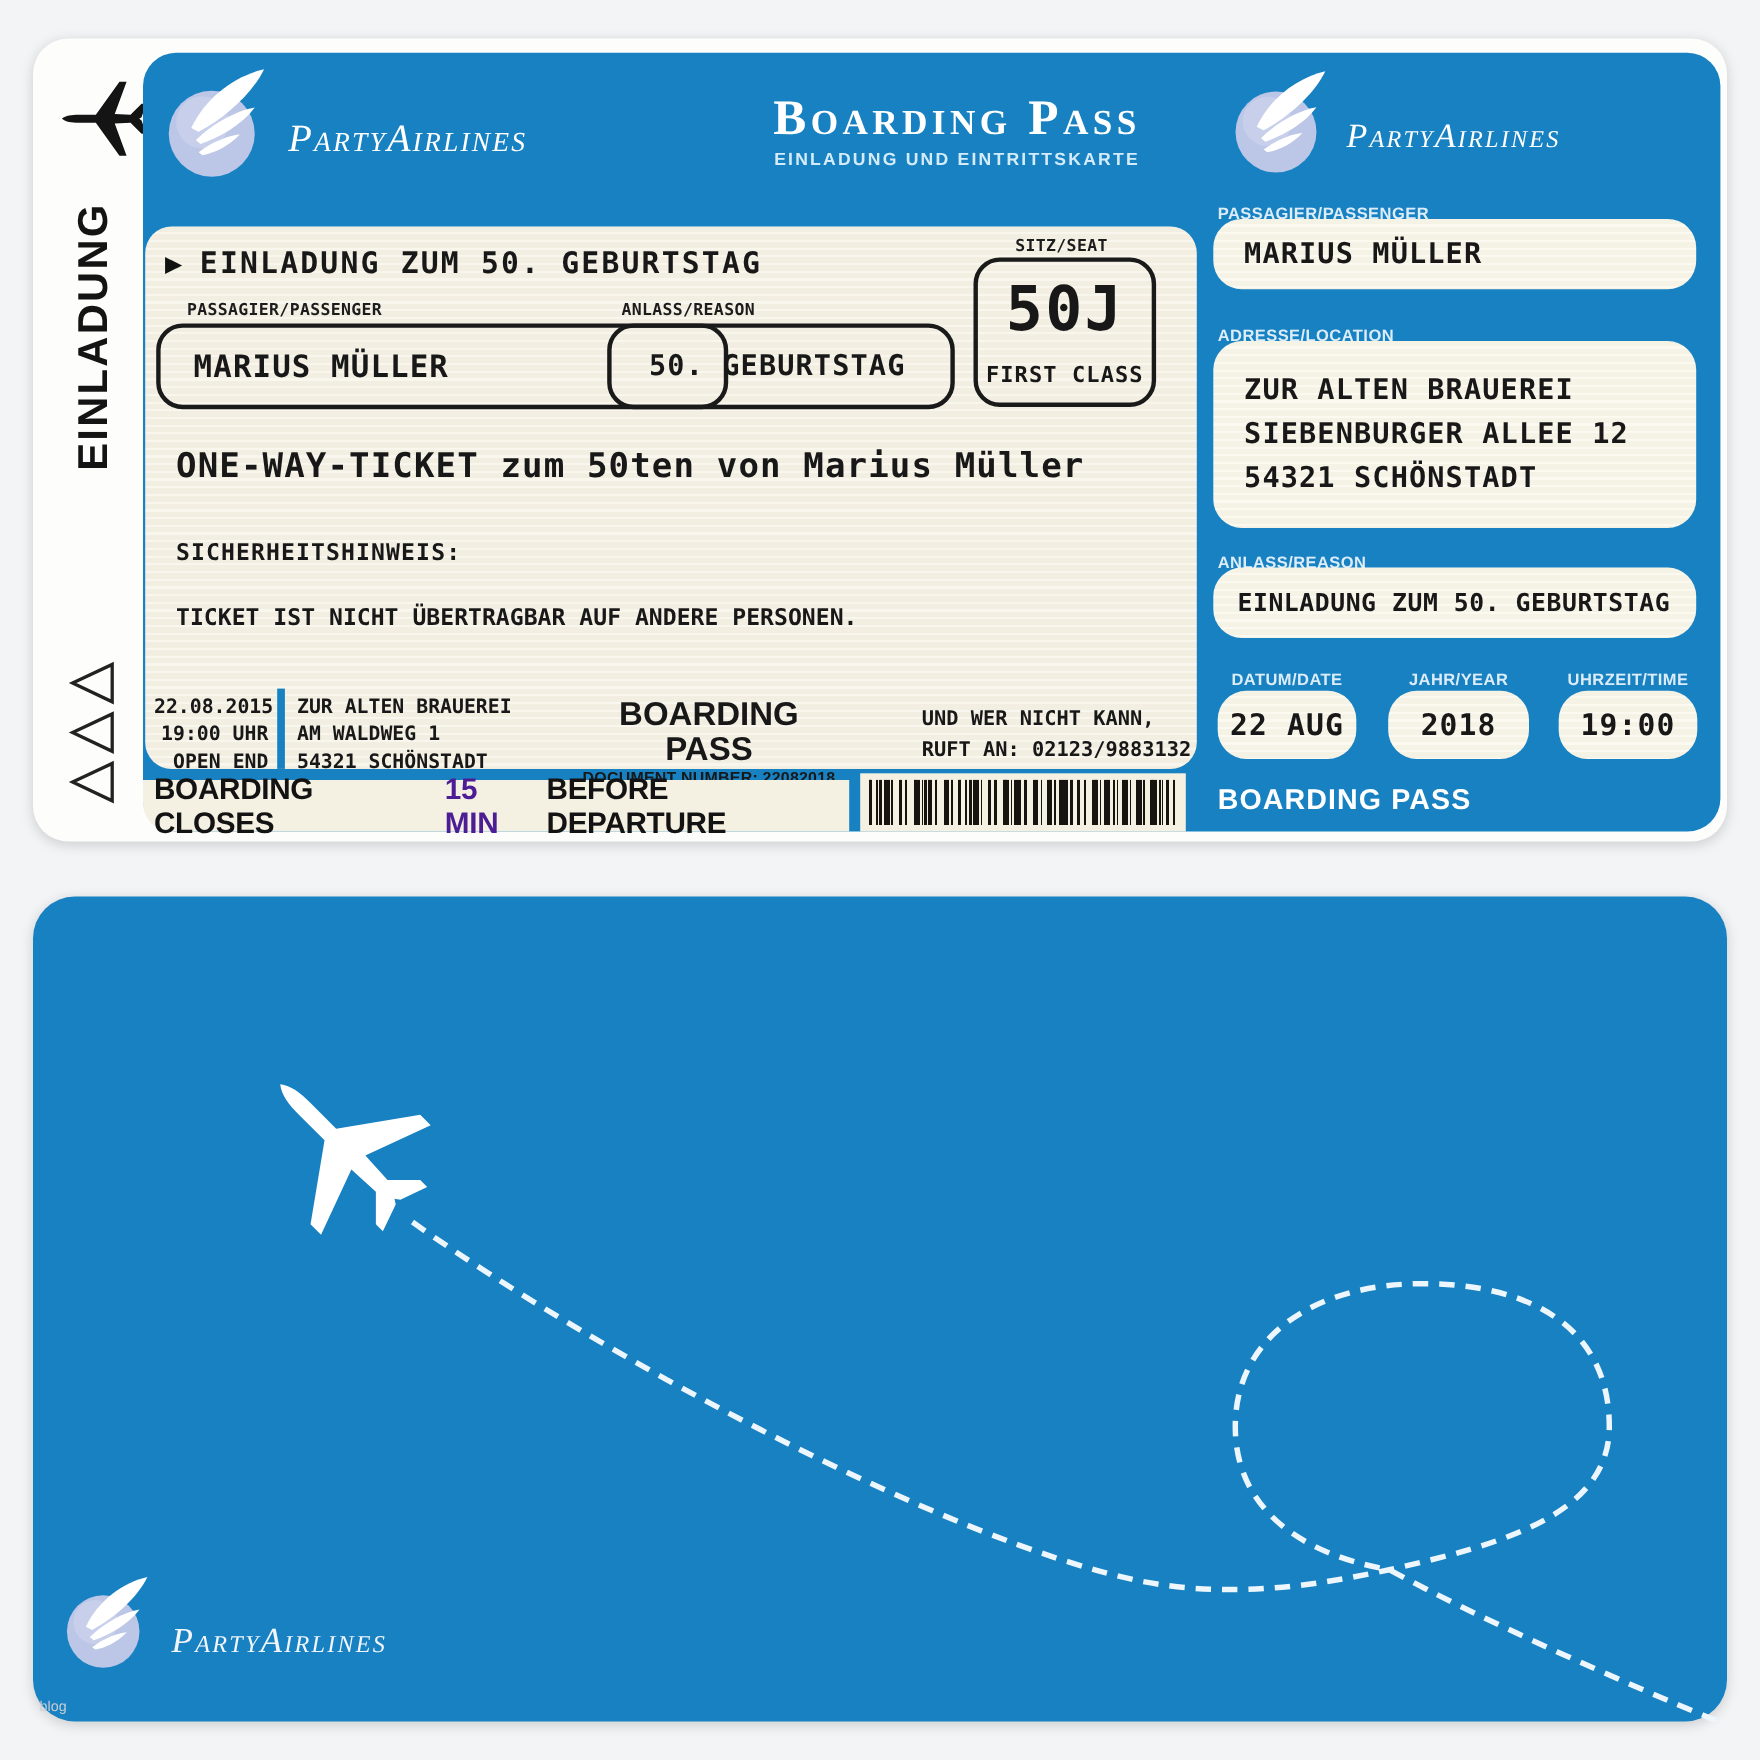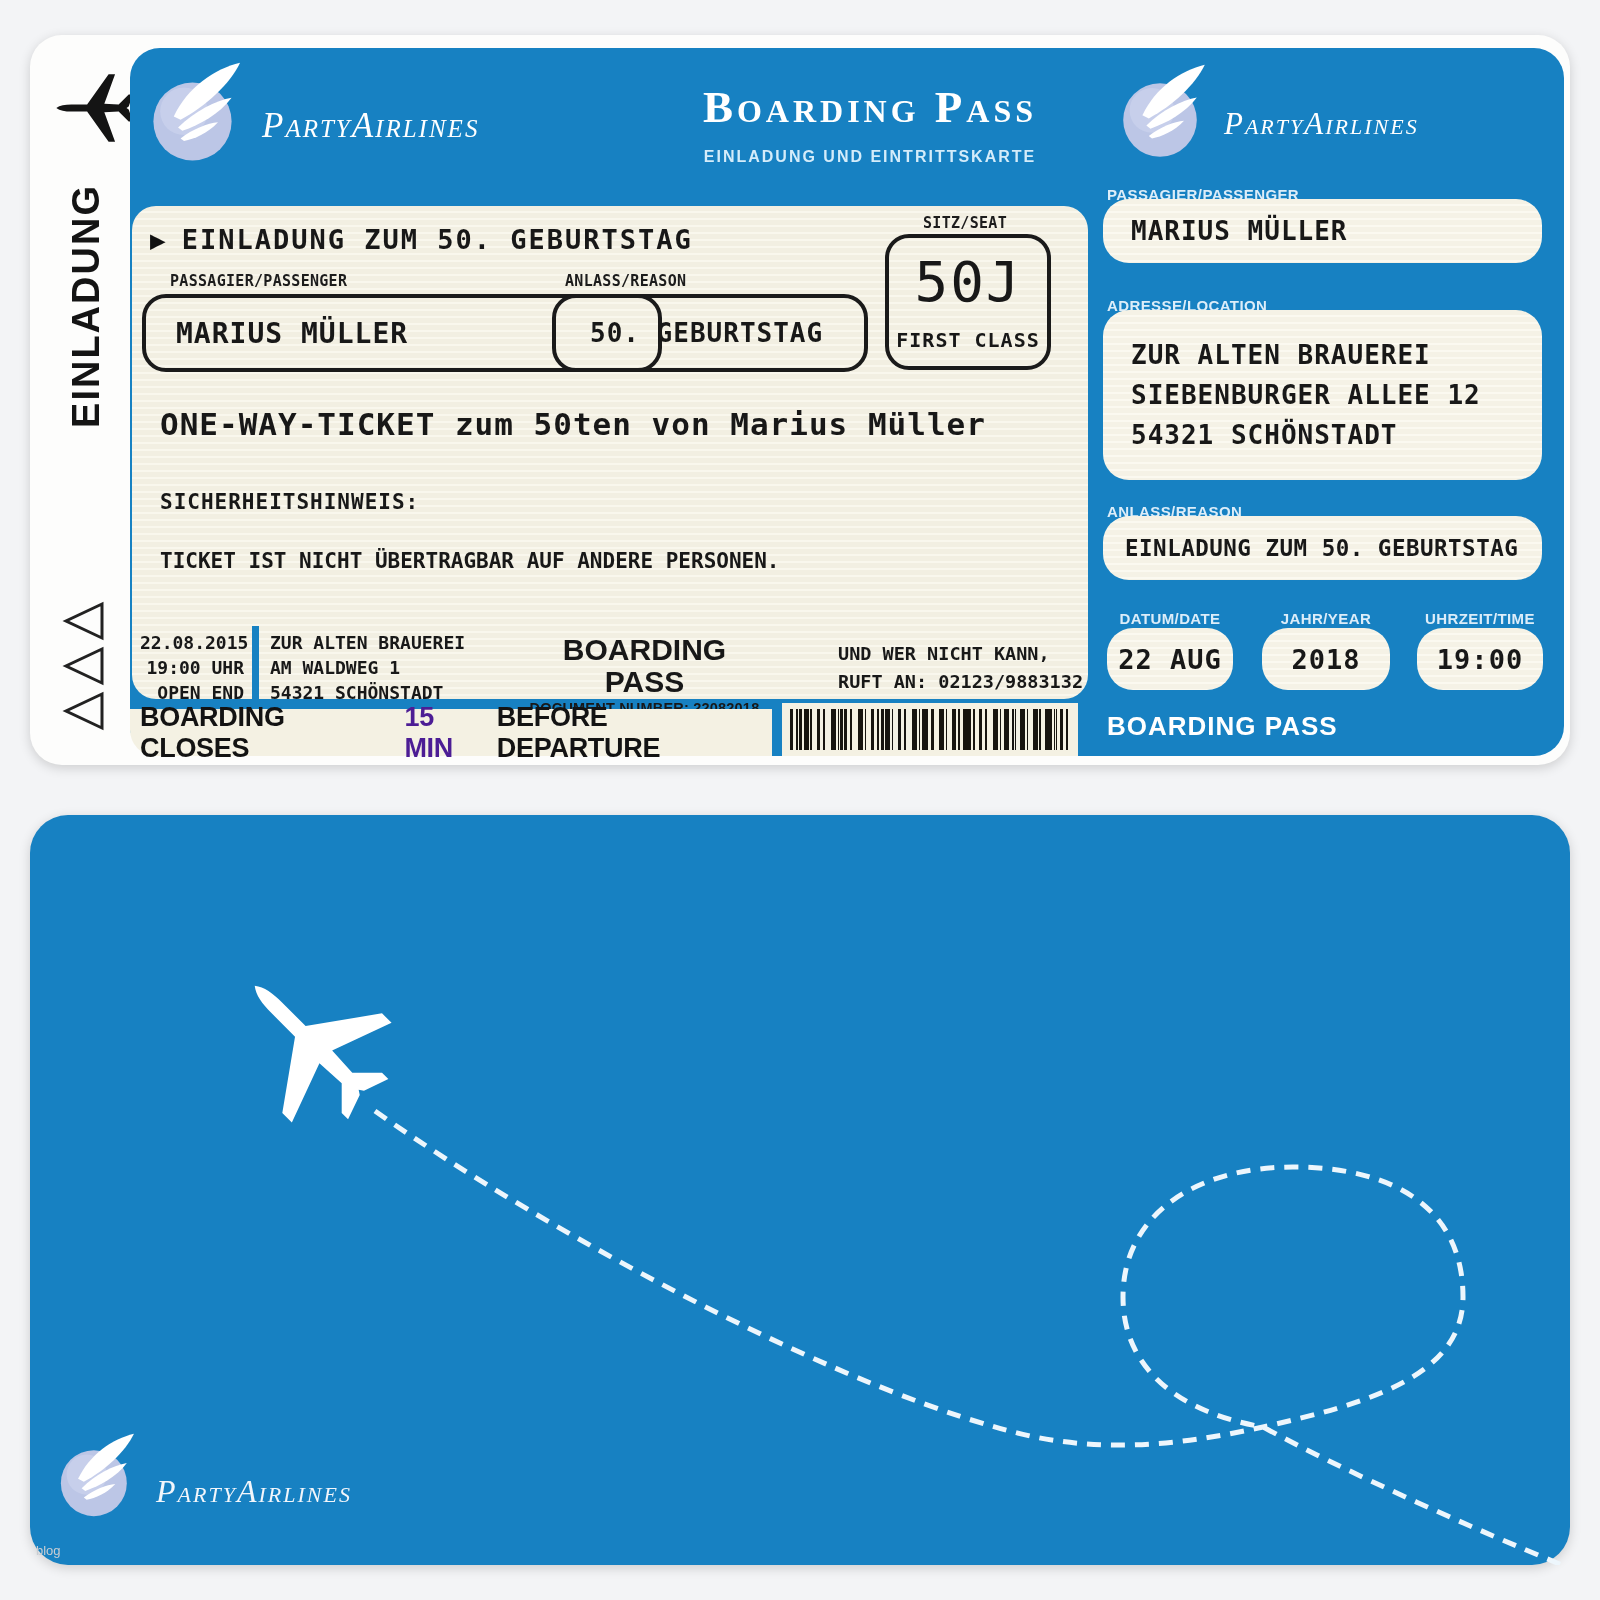--- a/index.html
+++ b/index.html
@@ -35,35 +35,35 @@
     font-family:"Liberation Serif",serif;font-style:italic;font-variant:small-caps;
     color:#fff;letter-spacing:2px;
   }
   .logo-main{left:20px;top:14px}
   .logo-main .wordmark{font-size:35px;margin-left:10px;padding-top:26px}
   .title-block{position:absolute;left:540px;top:34px;width:400px;text-align:center;color:#fff}
   .bp-title{
     font-family:"Liberation Serif",serif;font-variant:small-caps;
     font-size:45px;font-weight:600;letter-spacing:4px;line-height:50px;
   }
-  .bp-subtitle{font-size:16px;font-weight:700;letter-spacing:2px;color:#d4ecfa;margin-top:16px}
+  .bp-subtitle{font-size:16px;font-weight:700;letter-spacing:2px;color:#d4ecfa;margin-top:5px}
 
   
   .panel{
     position:absolute;left:2px;top:158px;width:956px;height:493px;border-radius:24px;
     background:repeating-linear-gradient(180deg,#f2efe2 0px,#f2efe2 5px,#f9f7ed 5px,#f9f7ed 7px);
   }
   .headline{position:absolute;left:18px;top:18px;display:flex;align-items:center;gap:16px}
   .headline .marker{font-size:26px;line-height:26px;color:#111}
   .headline .htext{font-weight:800;font-size:27px;letter-spacing:2px}
   .flabel{position:absolute;font-size:15px;font-weight:700;letter-spacing:.3px;color:#1c1c1c}
   .obox{position:absolute;border:4px solid #1a1a1a;border-radius:24px;display:flex;align-items:center}
   .obox .val{font-weight:800;letter-spacing:1px}
   .seat-box{flex-direction:column;justify-content:center;text-align:center}
-  .seat-val{font-size:56px;font-weight:400;letter-spacing:2px;line-height:60px}
+  .seat-val{font-size:56px;font-weight:700;letter-spacing:2px;line-height:60px}
   .seat-class{font-size:20px;font-weight:700;letter-spacing:1px;margin-top:16px}
   .ticket-line{position:absolute;left:28px;top:200px;font-weight:800;font-size:31px;letter-spacing:1px}
   .sec-title{position:absolute;left:28px;top:284px;font-weight:700;font-size:21px;letter-spacing:1px}
   .sec-line1{position:absolute;left:28px;top:315px;font-weight:600;font-size:21px}
   .sec-line2{position:absolute;left:28px;top:343px;font-weight:600;font-size:21px}
   .date-col{position:absolute;left:8px;top:424px;width:104px;text-align:right;font-weight:700;font-size:18px;line-height:25px}
   .v-divider{position:absolute;left:120px;top:420px;width:7px;height:73px;background:#1781c2}
   .addr-col{position:absolute;left:138px;top:424px;font-weight:700;font-size:18px;line-height:25px}
   .bp-block{position:absolute;left:390px;top:428px;width:245px;text-align:center}
   .bp-big{font-weight:900;font-size:30px;letter-spacing:0px;line-height:32px}

